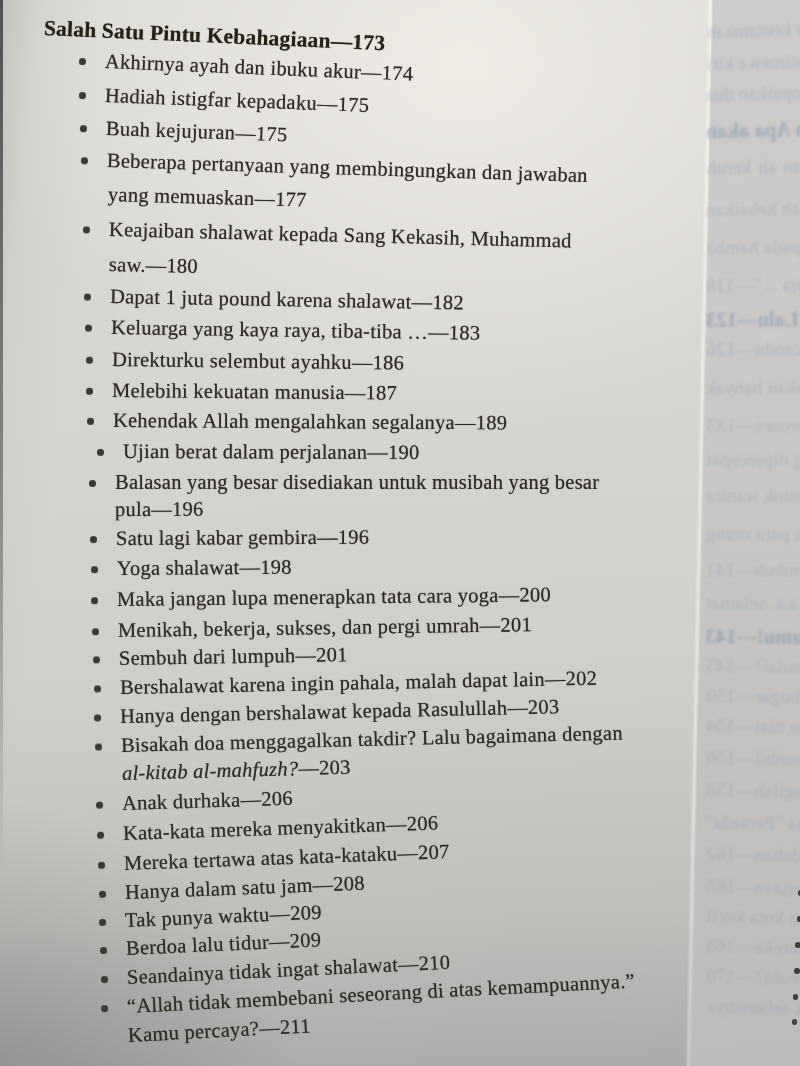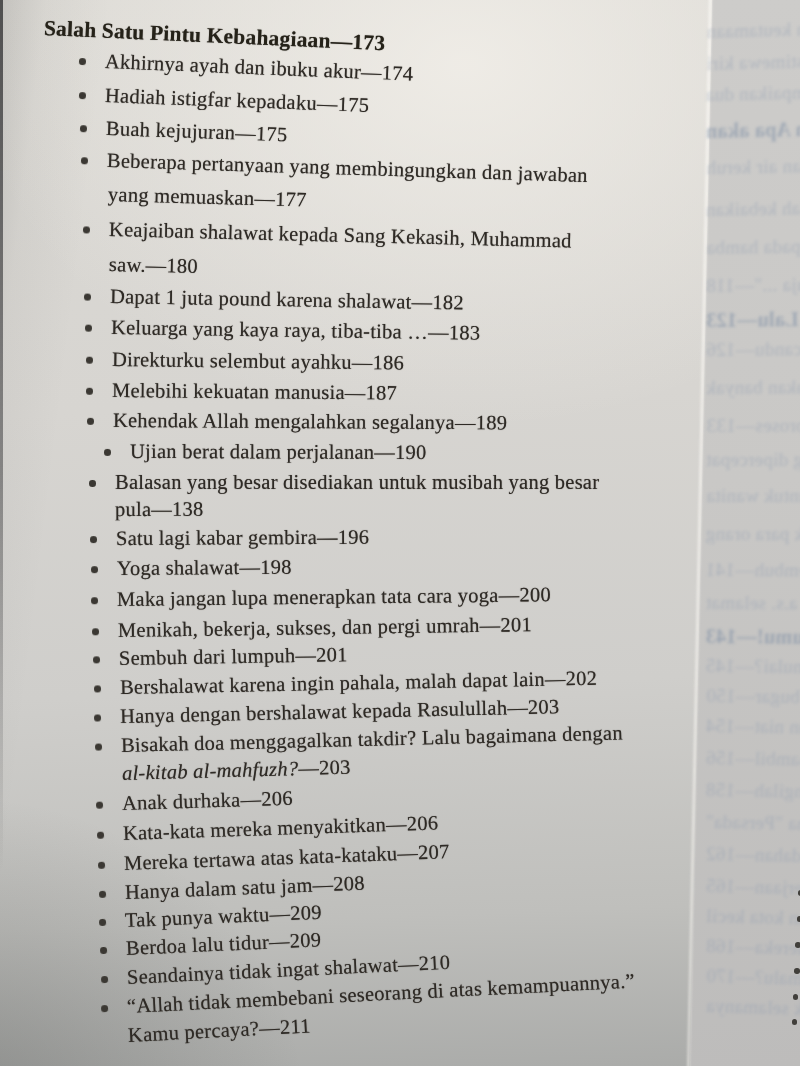--- a/index.html
+++ b/index.html
@@ -103,23 +103,23 @@
         <div class="line" style="left: 106.1px; top: 117px; transform: rotate(1.98deg);"><span class="dot"></span><span>Buah kejujuran—175</span></div>
         <div class="line" style="left: 106.9px; top: 149px; transform: rotate(1.8deg);"><span class="dot"></span><span>Beberapa pertanyaan yang membingungkan dan jawaban</span></div>
         <div class="line" style="left: 107.7px; top: 183px; transform: rotate(1.61deg);"><span>yang memuaskan—177</span></div>
         <div class="line" style="left: 108.6px; top: 218px; transform: rotate(1.42deg);"><span class="dot"></span><span>Keajaiban shalawat kepada Sang Kekasih, Muhammad</span></div>
         <div class="line" style="left: 109.4px; top: 253px; transform: rotate(1.23deg);"><span>saw.—180</span></div>
         <div class="line" style="left: 110.2px; top: 285px; transform: rotate(1.05deg);"><span class="dot"></span><span>Dapat 1 juta pound karena shalawat—182</span></div>
         <div class="line" style="left: 110.9px; top: 316px; transform: rotate(0.88deg);"><span class="dot"></span><span>Keluarga yang kaya raya, tiba-tiba …—183</span></div>
         <div class="line" style="left: 111.7px; top: 348px; transform: rotate(0.7deg);"><span class="dot"></span><span>Direkturku selembut ayahku—186</span></div>
         <div class="line" style="left: 112.4px; top: 379px; transform: rotate(0.53deg);"><span class="dot"></span><span>Melebihi kekuatan manusia—187</span></div>
         <div class="line" style="left: 113.2px; top: 409px; transform: rotate(0.36deg);"><span class="dot"></span><span>Kehendak Allah mengalahkan segalanya—189</span></div>
-        <div class="line" style="left: 130px; top: 440px; transform: rotate(0.19deg); text-align: center;"><span class="dot"></span><span>Ujian berat dalam perjalanan—190</span></div>
+        <div class="line" style="left: 123px; top: 440px; transform: rotate(0.19deg); text-align: center;"><span class="dot"></span><span>Ujian berat dalam perjalanan—190</span></div>
         <div class="line" style="left: 114.6px; top: 471px; transform: rotate(0.02deg); font-family: Liberation Serif, serif;"><span class="dot"></span><span>Balasan yang besar disediakan untuk musibah yang besar</span></div>
-        <div class="line" style="left: 115.3px; top: 498px; transform: rotate(-0.13deg);"><span>pula—138</span></div>
+        <div class="line" style="left: 115.3px; top: 498px; transform: rotate(-0.13deg);"><span>pula—196</span></div>
         <div class="line" style="left: 116px; top: 527px; transform: rotate(-0.29deg);"><span class="dot"></span><span>Satu lagi kabar gembira—196</span></div>
         <div class="line" style="left: 116.7px; top: 557px; transform: rotate(-0.45deg);"><span class="dot"></span><span>Yoga shalawat—198</span></div>
         <div class="line" style="left: 117.4px; top: 588px; transform: rotate(-0.63deg);"><span class="dot"></span><span>Maka jangan lupa menerapkan tata cara yoga—200</span></div>
         <div class="line" style="left: 118.2px; top: 619px; transform: rotate(-0.8deg);"><span class="dot"></span><span>Menikah, bekerja, sukses, dan pergi umrah—201</span></div>
         <div class="line" style="left: 118.9px; top: 647px; transform: rotate(-0.95deg);"><span class="dot"></span><span>Sembuh dari lumpuh—201</span></div>
         <div class="line" style="left: 119.6px; top: 676px; transform: rotate(-1.11deg);"><span class="dot"></span><span>Bershalawat karena ingin pahala, malah dapat lain—202</span></div>
         <div class="line" style="left: 120.3px; top: 705px; transform: rotate(-1.27deg);"><span class="dot"></span><span>Hanya dengan bershalawat kepada Rasulullah—203</span></div>
         <div class="line" style="left: 121px; top: 734px; transform: rotate(-1.43deg);"><span class="dot"></span><span>Bisakah doa menggagalkan takdir? Lalu bagaimana dengan</span></div>
         <div class="line" style="left: 121.6px; top: 762px; transform: rotate(-1.59deg);"><span class="itl">al-kitab al-mahfuzh?</span><span>—203</span></div>
         <div class="line" style="left: 122.3px; top: 792px; transform: rotate(-1.75deg);"><span class="dot"></span><span>Anak durhaka—206</span></div>

